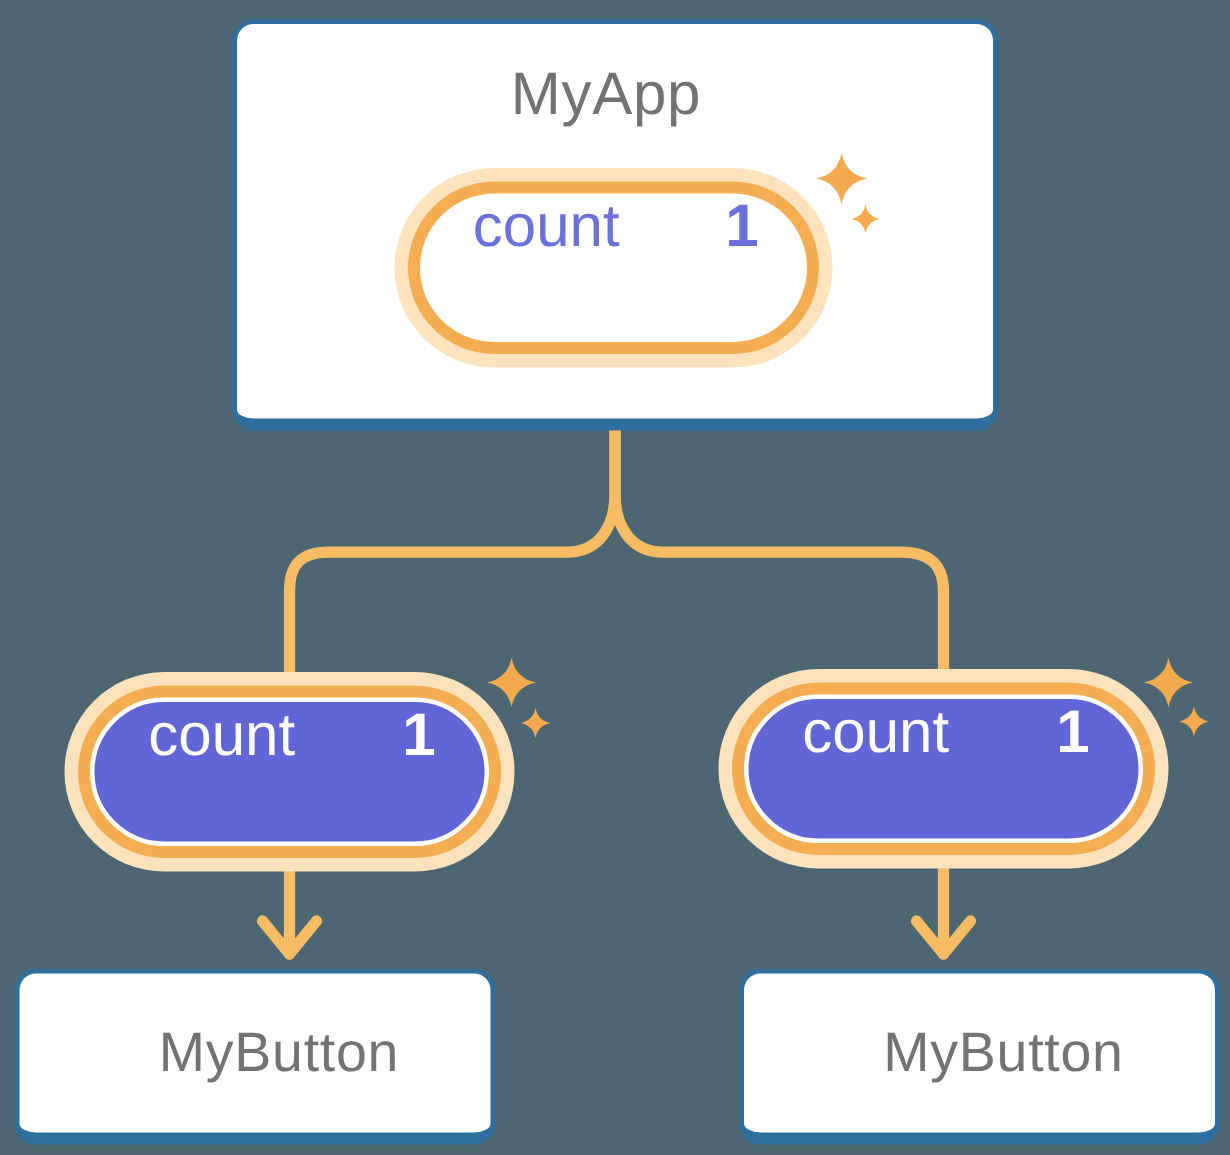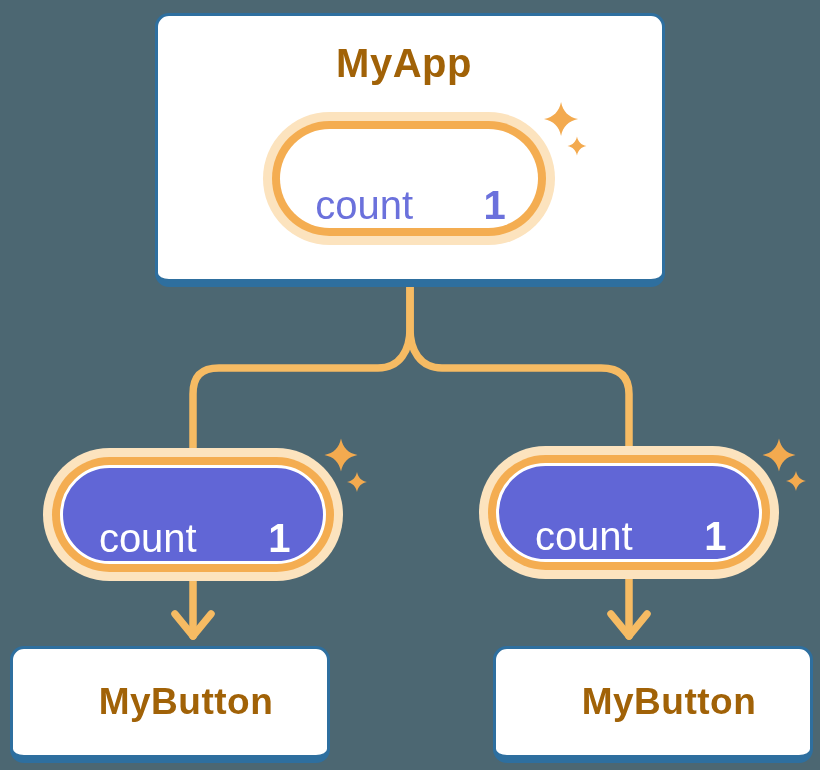--- a/index.html
+++ b/index.html
@@ -31,22 +31,22 @@
   }
   .card-root   { left: 155px; top: 13px;  width: 510px; height: 274px; }
   .card-btn-l  { left: 10px;  top: 646px; width: 320px; height: 117px; }
   .card-btn-r  { left: 493px; top: 646px; width: 320px; height: 117px; }
 
   .card-title {
     position: absolute;
     left: 0; right: 12px; top: 25px;
     text-align: center;
     font-size: 40px;
-    font-weight: bold;
-    color: #a16207;
+    font-weight: normal;
+    color: #737373;
     letter-spacing: 0.5px;
   }
   .card-btn-l .card-title, .card-btn-r .card-title {
     top: 0; bottom: 0;
     display: flex; align-items: center; justify-content: center;
     font-size: 37px;
     padding-left: 44px;
   }
 
   .pill {
@@ -70,21 +70,21 @@
     width: 100%; height: 100%;
     background: #F4AD51;
     border-radius: 999px;
     padding: 8px;
   }
   .pill-body {
     box-sizing: border-box;
     width: 100%; height: 100%;
     border-radius: 999px;
     display: flex;
-    align-items: flex-end;
+    align-items: flex-start;
     overflow: hidden;
   }
   .pill-body.light { background: #ffffff; }
   .pill-body.solid { background: #6166D6; border: 3px solid #ffffff; }
 
   .seg {
     display: flex;
     align-items: center;
     justify-content: center;
     font-size: 40px;

